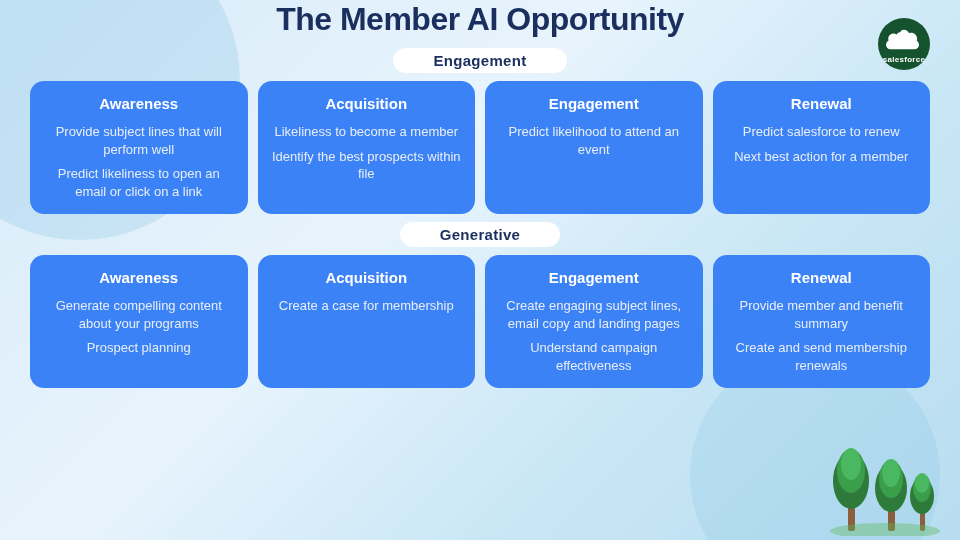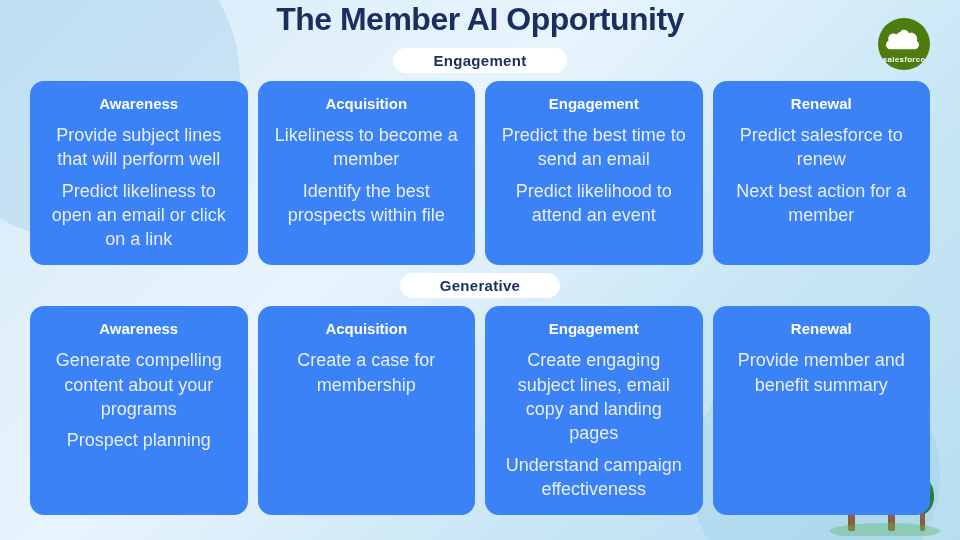--- a/index.html
+++ b/index.html
@@ -51,21 +51,21 @@
       color: #1a2f5e;
       margin-bottom: 10px;
       letter-spacing: -0.5px;
     }
 
     
     .salesforce-logo {
       position: absolute;
       top: 18px;
       right: 30px;
-      background: #4d7c0f;
+      background: #14532d;
       border-radius: 50%;
       width: 52px;
       height: 52px;
       display: flex;
       align-items: center;
       justify-content: center;
       z-index: 10;
       text-align: center;
     }
 
@@ -109,21 +109,21 @@
     }
 
     .card-title {
       font-size: 15px;
       font-weight: 800;
       margin-bottom: 10px;
       line-height: 1.2;
     }
 
     .card-item {
-      font-size: 18px;
+      font-size: 13px;
       font-weight: 400;
       line-height: 1.35;
       margin-bottom: 7px;
       color: #e8eef8;
     }
 
     .card-item:last-child {
       margin-bottom: 0;
     }
 
@@ -162,21 +162,20 @@
     </div>
 
     <div class="card">
       <div class="card-title">Acquisition</div>
       <div class="card-item">Likeliness to become a member</div>
       <div class="card-item">Identify the best prospects within file</div>
     </div>
 
     <div class="card">
       <div class="card-title">Engagement</div>
-      <div class="card-item">Predict the best time to send an email</div>
       <div class="card-item">Predict likelihood to attend an event</div>
     </div>
 
     <div class="card">
       <div class="card-title">Renewal</div>
       <div class="card-item">Predict salesforce to renew</div>
       <div class="card-item">Next best action for a member</div>
     </div>
   </div>
 
@@ -199,20 +198,21 @@
 
     <div class="card">
       <div class="card-title">Engagement</div>
       <div class="card-item">Create engaging subject lines, email copy and landing pages</div>
       <div class="card-item">Understand campaign effectiveness</div>
     </div>
 
     <div class="card">
       <div class="card-title">Renewal</div>
       <div class="card-item">Provide member and benefit summary</div>
+      <div class="card-item">Create and send membership renewals</div>
     </div>
   </div>
 
 </div>
 
 <div class="tree-svg-wrapper">
   <svg width="130" height="110" viewBox="0 0 130 110" xmlns="http://www.w3.org/2000/svg">
 
     <rect x="28" y="75" width="7" height="30" fill="#8B5E3C" rx="2"></rect>
     <ellipse cx="31" cy="55" rx="18" ry="28" fill="#2d7a3a"></ellipse>

